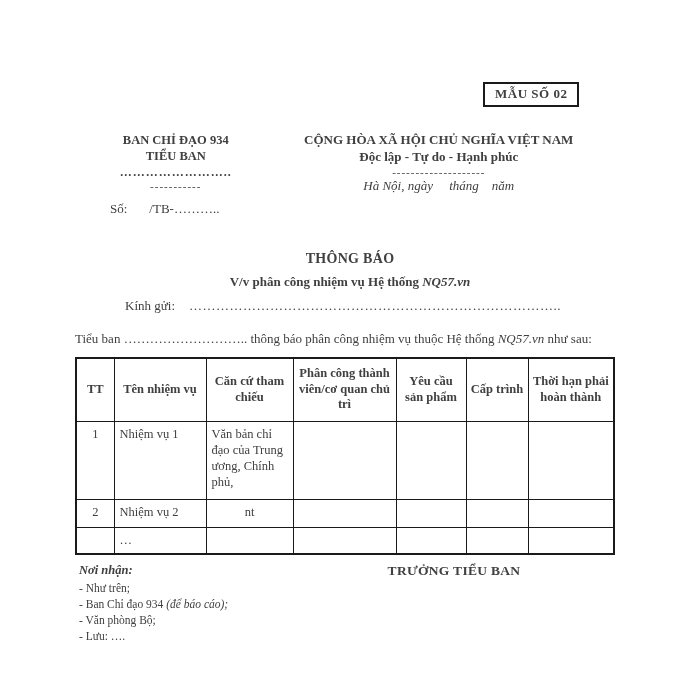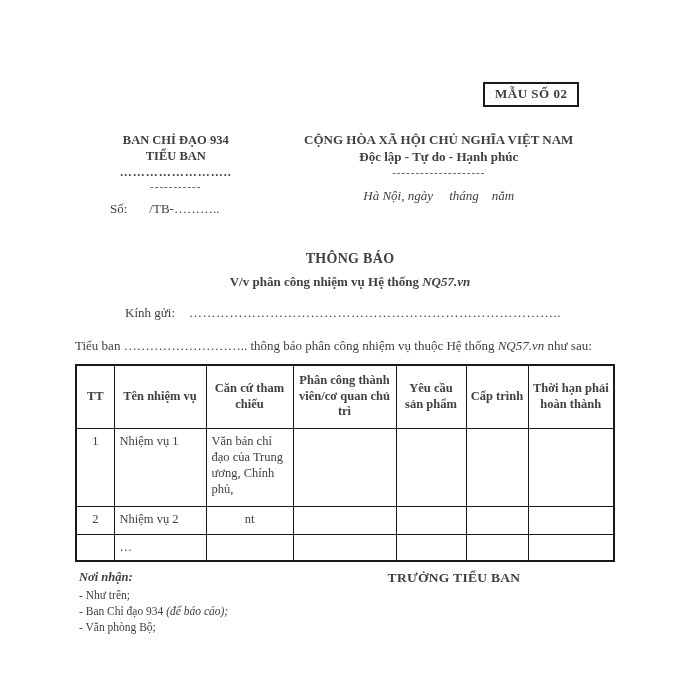--- a/index.html
+++ b/index.html
@@ -42,26 +42,26 @@
   .header-right {
     width:292px; margin-right:43px;
     text-align:center; line-height:1.3;
   }
   .org-line { font-weight:bold; font-size:12.5px; }
   .national-line { font-weight:bold; font-size:13px; }
   .dots-line { font-weight:bold; font-size:12px; letter-spacing:1px; }
   .sep-line { font-size:11px; letter-spacing:1px; line-height:1; margin-top:1px; }
   .so-line { text-align:left; padding-left:25px; margin-top:9px; font-size:13px; }
   .so-value { margin-left:22px; }
-  .place-date { font-style:italic; margin-top:10px; font-size:13px; white-space:pre; }
+  .place-date { font-style:italic; font-size:13px; white-space:pre; }
 
   
   .doc-title { text-align:center; font-weight:bold; font-size:14px; margin-top:33px; letter-spacing:0.3px; }
   .doc-subtitle { text-align:center; font-weight:bold; font-size:13px; margin-top:7px; }
-  .salutation { margin-top:15px; padding-left:50px; font-size:13px; }
+  .salutation { margin-top:8px; padding-left:50px; font-size:13px; }
   .salutation .dots { letter-spacing:0.5px; margin-left:14px; }
   .body-par { margin-top:16px; font-size:13px; line-height:1.35; }
 
   
   table.task-table {
     border-collapse:collapse;
     margin-top:9px;
     table-layout:fixed;
     width:538px;
   }
@@ -198,17 +198,20 @@
       <div class="noi-nhan-title">Nơi nhận:</div>
       <div class="recipient">
         <span>- Như trên;</span><span class="italic"></span>
       </div>
       <div class="recipient">
         <span>- Ban Chỉ đạo 934 </span><span class="italic">(để báo cáo);</span>
       </div>
       <div class="recipient">
         <span>- Văn phòng Bộ;</span><span class="italic"></span>
       </div>
+      <div class="recipient">
+        <span>- Lưu: ….</span><span class="italic"></span>
+      </div>
     </div>
     <div class="signature-block">TRƯỞNG TIỂU BAN</div>
   </div>
 
 </div>
 
 </body></html>

